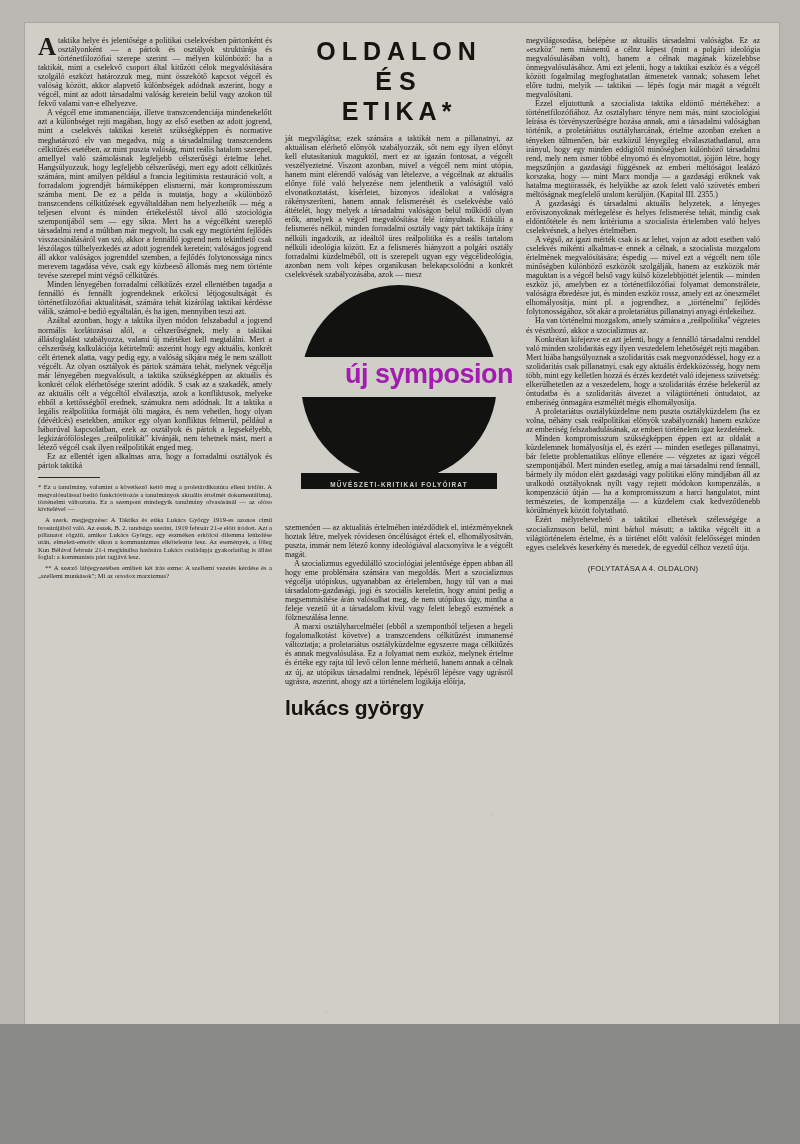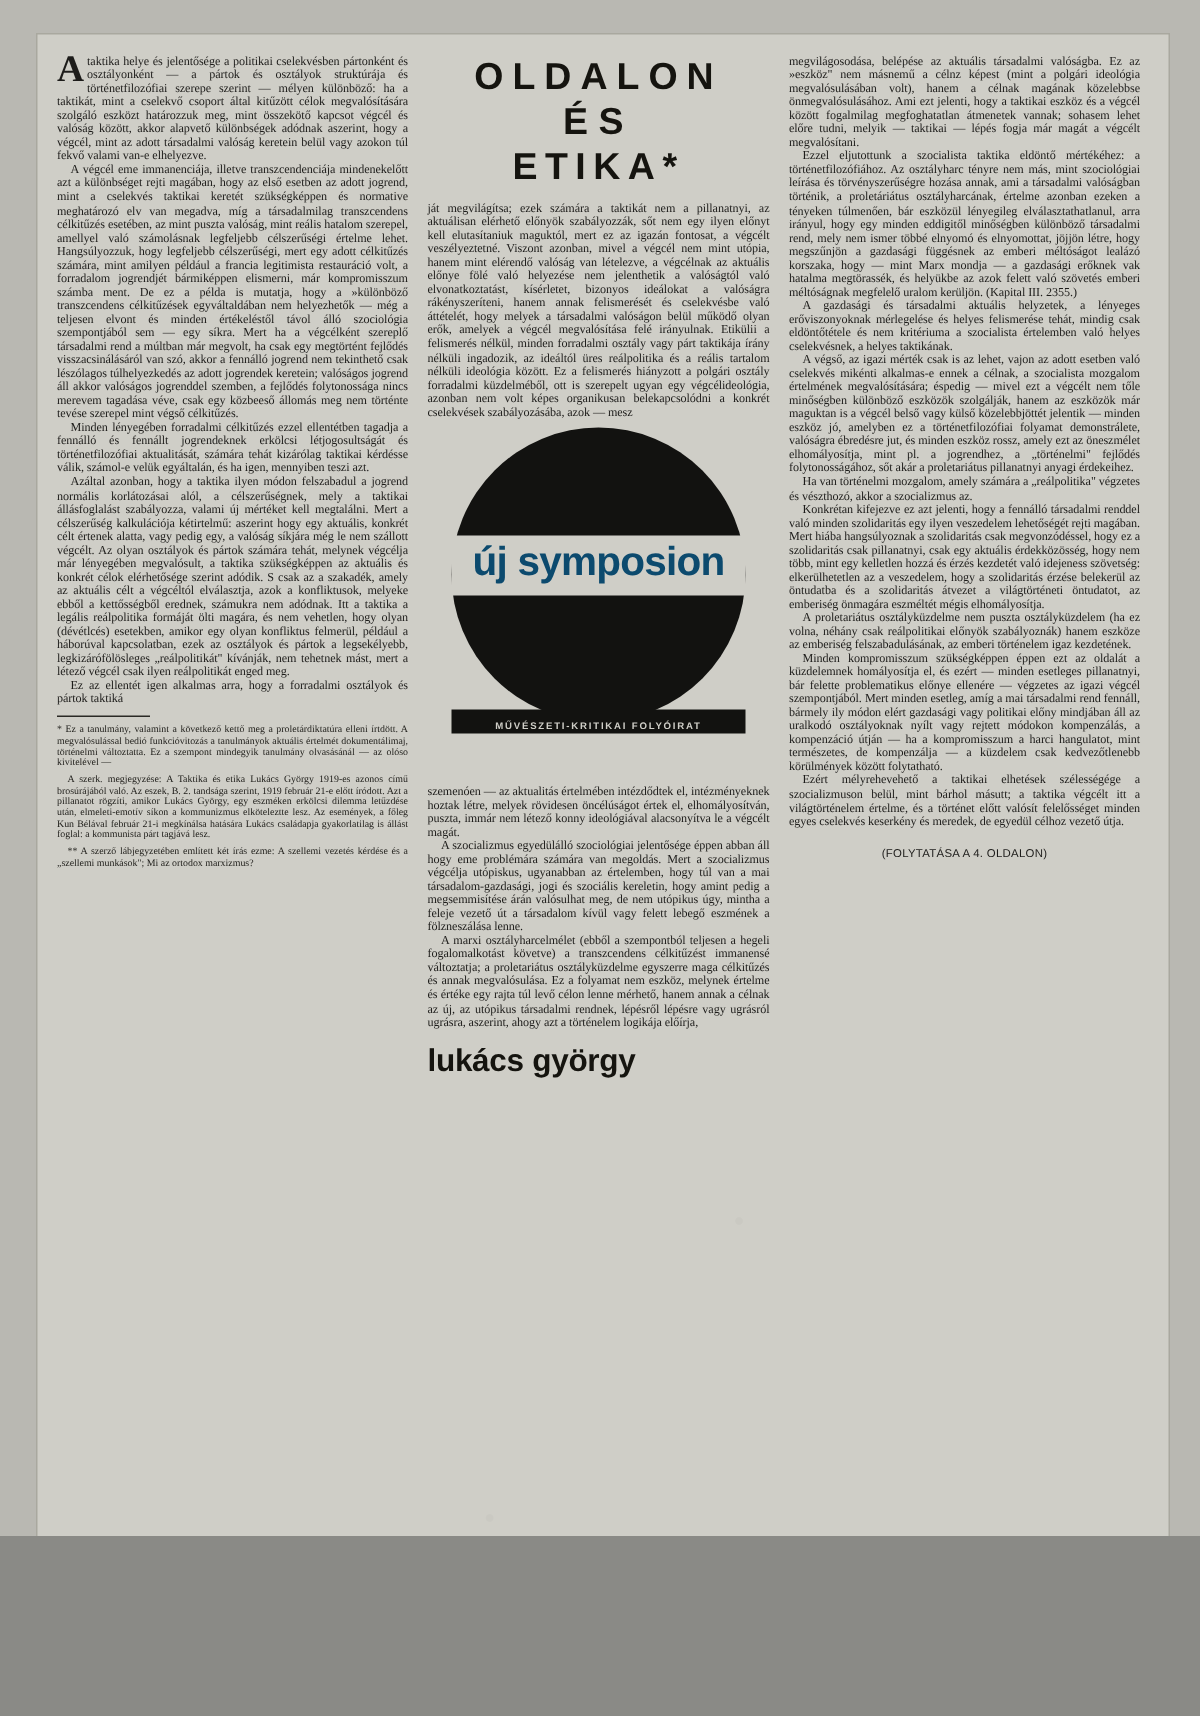--- a/index.html
+++ b/index.html
@@ -110,26 +110,26 @@
     top: 72px;
     width: 196px;
     height: 40px;
     background: #cfcec7;
   }
   .logo-title {
     position: absolute;
     left: 0;
     top: 74px;
     width: 228px;
-    text-align: center;
+    text-align: right;
     font-family: "Liberation Sans", sans-serif;
     font-weight: bold;
     font-size: 27px;
     letter-spacing: -0.5px;
-    color: #0c4a6e;
+    color: #a21caf;
   }
   .logo-sub {
     position: absolute;
     left: 0;
     top: 196px;
     width: 228px;
     text-align: center;
     font-family: "Liberation Sans", sans-serif;
     font-weight: bold;
     font-size: 6.4px;
@@ -183,21 +183,21 @@
 </head>
 <body>
 
 <div class="page">
   <div class="paper">
     <div class="cols">
 
       <div class="col">
         <p class="body dropcap-para">A taktika helye és jelentősége a politikai cselekvésben pártonként és osztályonként — a pártok és osztályok struktúrája és történetfilozófiai szerepe szerint — mélyen különböző: ha a taktikát, mint a cselekvő csoport által kitűzött célok megvalósítására szolgáló eszközt határozzuk meg, mint összekötő kapcsot végcél és valóság között, akkor alapvető különbségek adódnak aszerint, hogy a végcél, mint az adott társadalmi valóság keretein belül vagy azokon túl fekvő valami van-e elhelyezve.</p>
         <p class="body">A végcél eme immanenciája, illetve transzcendenciája mindenekelőtt azt a különbséget rejti magában, hogy az első esetben az adott jogrend, mint a cselekvés taktikai keretét szükségképpen és normative meghatározó elv van megadva, míg a társadalmilag transzcendens célkitűzés esetében, az mint puszta valóság, mint reális hatalom szerepel, amellyel való számolásnak legfeljebb célszerűségi értelme lehet. Hangsúlyozzuk, hogy legfeljebb célszerűségi, mert egy adott célkitűzés számára, mint amilyen például a francia legitimista restauráció volt, a forradalom jogrendjét bármiképpen elismerni, már kompromisszum számba ment. De ez a példa is mutatja, hogy a »különböző transzcendens célkitűzések egyváltaldában nem helyezhetők — még a teljesen elvont és minden értékeléstől távol álló szociológia szempontjából sem — egy síkra. Mert ha a végcélként szereplő társadalmi rend a múltban már megvolt, ha csak egy megtörtént fejlődés visszacsinálásáról van szó, akkor a fennálló jogrend nem tekinthető csak lészólagos túlhelyezkedés az adott jogrendek keretein; valóságos jogrend áll akkor valóságos jogrenddel szemben, a fejlődés folytonossága nincs merevem tagadása véve, csak egy közbeeső állomás meg nem történte tevése szerepel mint végső célkitűzés.</p>
-        <p class="body">Minden lényegében forradalmi célkitűzés ezzel ellentétben tagadja a fennálló és fennállt jogrendeknek erkölcsi létjogosultságát és történetfilozófiai aktualitását, számára tehát kizárólag taktikai kérdésse válik, számol-e velük egyáltalán, és ha igen, mennyiben teszi azt.</p>
+        <p class="body">Minden lényegében forradalmi célkitűzés ezzel ellentétben tagadja a fennálló és fennállt jogrendeknek erkölcsi létjogosultságát és történetfilozófiai aktualitását, számára tehát kizárólag taktikai kérdésse válik, számol-e bedió egyáltalán, és ha igen, mennyiben teszi azt.</p>
         <p class="body">Azáltal azonban, hogy a taktika ilyen módon felszabadul a jogrend normális korlátozásai alól, a célszerűségnek, mely a taktikai állásfoglalást szabályozza, valami új mértéket kell megtalálni. Mert a célszerűség kalkulációja kétirtelmű: aszerint hogy egy aktuális, konkrét célt értenek alatta, vagy pedig egy, a valóság síkjára még le nem szállott végcélt. Az olyan osztályok és pártok számára tehát, melynek végcélja már lényegében megvalósult, a taktika szükségképpen az aktuális és konkrét célok elérhetősége szerint adódik. S csak az a szakadék, amely az aktuális célt a végcéltól elválasztja, azok a konfliktusok, melyeke ebből a kettősségből erednek, számukra nem adódnak. Itt a taktika a legális reálpolitika formáját ölti magára, és nem vehetlen, hogy olyan (dévétlcés) esetekben, amikor egy olyan konfliktus felmerül, például a háborúval kapcsolatban, ezek az osztályok és pártok a legsekélyebb, legkizárófölösleges „reálpolitikát" kívánják, nem tehetnek mást, mert a létező végcél csak ilyen reálpolitikát enged meg.</p>
         <p class="body">Ez az ellentét igen alkalmas arra, hogy a forradalmi osztályok és pártok taktiká</p>
 
         <hr class="rule">
         <p class="note">* Ez a tanulmány, valamint a következő kettő meg a proletárdiktatúra elleni írtdött. A megvalósulással bedió funkcióvitozás a tanulmányok aktuális értelmét dokumentálimaj, történelmi változtatta. Ez a szempont mindegyik tanulmány olvasásánál — az olóso kivitelével —</p>
         <p class="note">A szerk. megjegyzése: A Taktika és etika Lukács György 1919-es azonos című brosúrájából való. Az eszek, B. 2. tandsága szerint, 1919 február 21-e előtt íródott. Azt a pillanatot rögzíti, amikor Lukács György, egy eszméken erkölcsi dilemma letűzdése után, elmeleti-emotív síkon a kommunizmus elköteleztte lesz. Az események, a főleg Kun Bélával február 21-i megkínálsa hatására Lukács családapja gyakorlatilag is állást foglal: a kommunista párt tagjává lesz.</p>
         <p class="note">** A szerző lábjegyzetében említett két írás ezme: A szellemi vezetés kérdése és a „szellemi munkások"; Mi az ortodox marxizmus?</p>
       </div>
 
       <div class="col mid">
@@ -220,21 +220,21 @@
         <p class="body">szemenóen — az aktualitás értelmében intézdődtek el, intézményeknek hoztak létre, melyek rövidesen öncélúságot értek el, elhomályosítván, puszta, immár nem létező konny ideológiával alacsonyítva le a végcélt magát.</p>
         <p class="body">A szocializmus egyedülálló szociológiai jelentősége éppen abban áll hogy eme problémára számára van megoldás. Mert a szocializmus végcélja utópiskus, ugyanabban az értelemben, hogy túl van a mai társadalom-gazdasági, jogi és szociális kereletin, hogy amint pedig a megsemmisítése árán valósulhat meg, de nem utópikus úgy, mintha a felеje vezető út a társadalom kívül vagy felett lebegő eszmének a fölzneszálása lenne.</p>
         <p class="body">A marxi osztályharcelmélet (ebből a szempontból teljesen a hegeli fogalomalkotást követve) a transzcendens célkitűzést immanensé változtatja; a proletariátus osztályküzdelme egyszerre maga célkitűzés és annak megvalósulása. Ez a folyamat nem eszköz, melynek értelme és értéke egy rajta túl levő célon lenne mérhető, hanem annak a célnak az új, az utópikus társadalmi rendnek, lépésről lépésre vagy ugrásról ugrásra, aszerint, ahogy azt a történelem logikája előírja,</p>
 
         <div class="byline">lukács györgy</div>
       </div>
 
       <div class="col">
         <p class="body">megvilágosodása, belépése az aktuális társadalmi valóságba. Ez az »eszköz" nem másnemű a célnz képest (mint a polgári ideológia megvalósulásában volt), hanem a célnak magának közelebbse önmegvalósulásához. Ami ezt jelenti, hogy a taktikai eszköz és a végcél között fogalmilag megfoghatatlan átmenetek vannak; sohasem lehet előre tudni, melyik — taktikai — lépés fogja már magát a végcélt megvalósítani.</p>
         <p class="body">Ezzel eljutottunk a szocialista taktika eldöntő mértékéhez: a történetfilozófiához. Az osztályharc tényre nem más, mint szociológiai leírása és törvényszerűségre hozása annak, ami a társadalmi valóságban történik, a proletáriátus osztályharcának, értelme azonban ezeken a tényeken túlmenően, bár eszközül lényegileg elválasztathatlanul, arra irányul, hogy egy minden eddigitől minőségben különböző társadalmi rend, mely nem ismer többé elnyomó és elnyomottat, jöjjön létre, hogy megszűnjön a gazdasági függésnek az emberi méltóságot lealázó korszaka, hogy — mint Marx mondja — a gazdasági erőknek vak hatalma megtörassék, és helyükbe az azok felett való szövetés emberi méltóságnak megfelelő uralom kerüljön. (Kapital III. 2355.)</p>
-        <p class="body">A gazdasági és társadalmi aktuális helyzetek, a lényeges erőviszonyoknak mérlegelése és helyes felismerése tehát, mindig csak eldöntőtétele és nem kritériuma a szocialista értelemben való helyes cselekvésnek, a helyes taktikának.</p>
+        <p class="body">A gazdasági és társadalmi aktuális helyzetek, a lényeges erőviszonyoknak mérlegelése és helyes felismerése tehát, mindig csak eldöntőtétele és nem kritériuma a szocialista értelemben való helyes cselekvésnek, a helyes értelmében.</p>
         <p class="body">A végső, az igazi mérték csak is az lehet, vajon az adott esetben való cselekvés mikénti alkalmas-e ennek a célnak, a szocialista mozgalom értelmének megvalósítására; éspedig — mivel ezt a végcélt nem tőle minőségben különböző eszközök szolgálják, hanem az eszközök már maguktan is a végcél belső vagy külső közelebbjöttét jelentik — minden eszköz jó, amelyben ez a történetfilozófiai folyamat demonstrálete, valóságra ébredésre jut, és minden eszköz rossz, amely ezt az öneszmélet elhomályosítja, mint pl. a jogrendhez, a „történelmi" fejlődés folytonosságához, sőt akár a proletariátus pillanatnyi anyagi érdekeihez.</p>
         <p class="body">Ha van történelmi mozgalom, amely számára a „reálpolitika" végzetes és vészthozó, akkor a szocializmus az.</p>
         <p class="body">Konkrétan kifejezve ez azt jelenti, hogy a fennálló társadalmi renddel való minden szolidaritás egy ilyen veszedelem lehetőségét rejti magában. Mert hiába hangsúlyoznak a szolidaritás csak megvonzódéssel, hogy ez a szolidaritás csak pillanatnyi, csak egy aktuális érdekközösség, hogy nem több, mint egy kelletlen hozzá és érzés kezdetét való idejeness szövetség: elkerülhetetlen az a veszedelem, hogy a szolidaritás érzése belekerül az öntudatba és a szolidaritás átvezet a világtörténeti öntudatot, az emberiség önmagára eszméltét mégis elhomályosítja.</p>
         <p class="body">A proletariátus osztályküzdelme nem puszta osztályküzdelem (ha ez volna, néhány csak reálpolitikai előnyök szabályoznák) hanem eszköze az emberiség felszabadulásának, az emberi történelem igaz kezdetének.</p>
         <p class="body">Minden kompromisszum szükségképpen éppen ezt az oldalát a küzdelemnek homályosítja el, és ezért — minden esetleges pillanatnyi, bár felette problematikus előnye ellenére — végzetes az igazi végcél szempontjából. Mert minden esetleg, amíg a mai társadalmi rend fennáll, bármely ily módon elért gazdasági vagy politikai előny mindjában áll az uralkodó osztályoknak nyílt vagy rejtett módokon kompenzálás, a kompenzáció útján — ha a kompromisszum a harci hangulatot, mint természetes, de kompenzálja — a küzdelem csak kedvezőtlenebb körülmények között folytatható.</p>
         <p class="body">Ezért mélyrehevehető a taktikai elhetések szélességége a szocializmuson belül, mint bárhol másutt; a taktika végcélt itt a világtörténelem értelme, és a történet előtt valósít felelősséget minden egyes cselekvés keserkény és meredek, de egyedül célhoz vezető útja.</p>
         <div class="contd">(FOLYTATÁSA A 4. OLDALON)</div>
       </div>
 
     </div>

